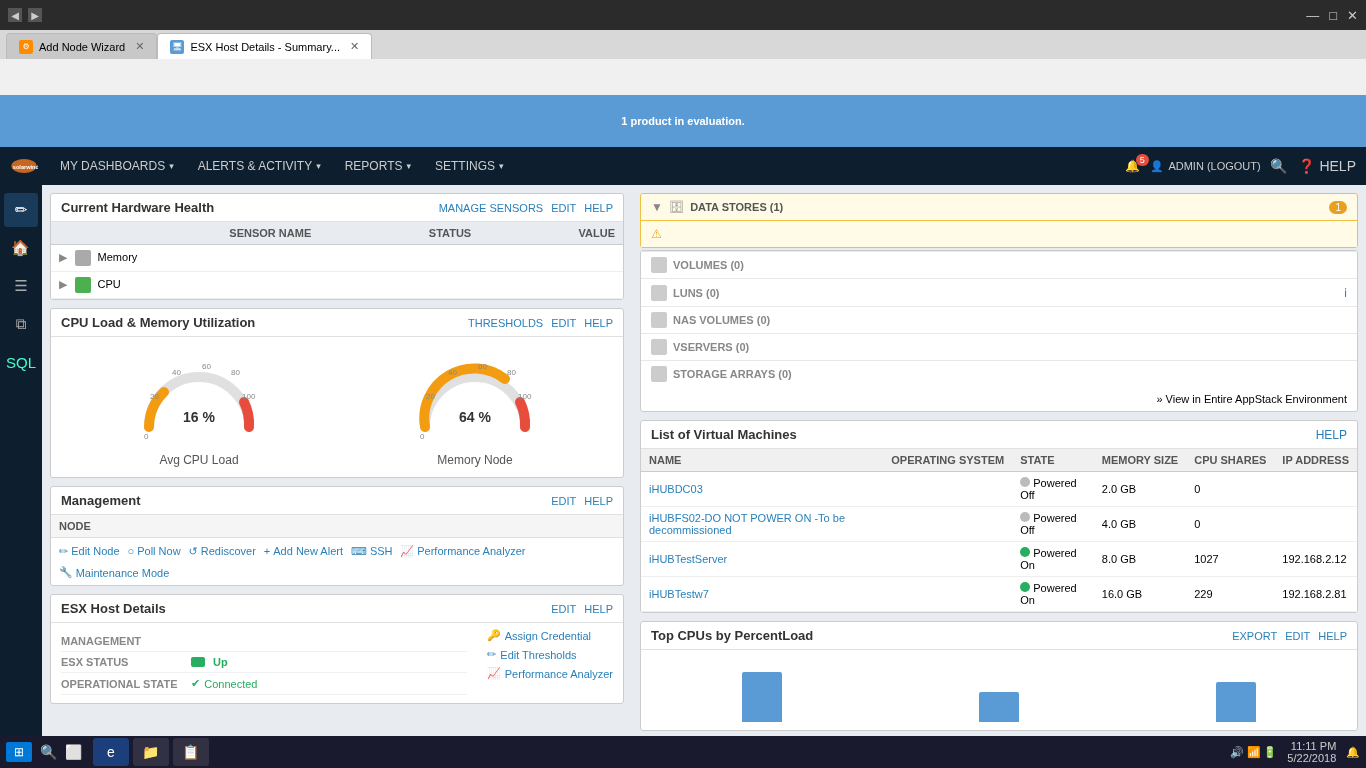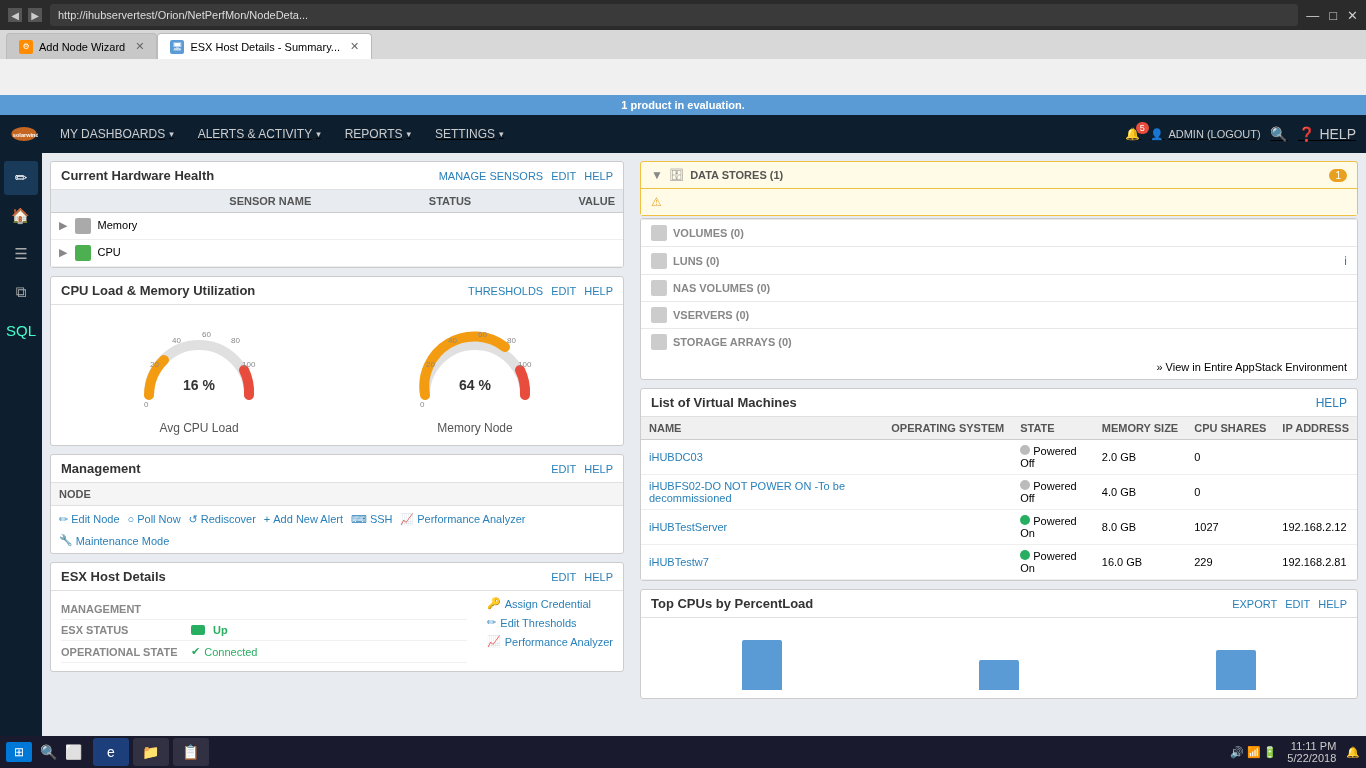--- a/index.html
+++ b/index.html
@@ -14,24 +14,24 @@
     .browser-win-controls { display: flex; gap: 10px; margin-left: auto; }
     .win-ctrl { color: #ccc; font-size: 13px; cursor: pointer; }
 
     .tabs-bar { background: #d8d8d8; height: 29px; display: flex; align-items: flex-end; padding: 0 6px; }
     .tab { height: 26px; padding: 0 12px; display: flex; align-items: center; gap: 6px; font-size: 11px; border: 1px solid #bbb; border-bottom: none; border-radius: 4px 4px 0 0; cursor: pointer; background: #c8c8c8; }
     .tab.active { background: white; }
     .tab-favicon { width: 14px; height: 14px; background: #ff8c00; border-radius: 2px; display: flex; align-items: center; justify-content: center; font-size: 8px; color: white; }
     .tab-close { font-size: 11px; color: #666; margin-left: 4px; }
 
     
-    .eval-banner { background: #5b9bd5; color: white; text-align: center; padding: 4px; font-size: 11px; font-weight: bold; }
-
-    
-    .app-header { background: #0d1e2e; height: 38px; display: flex; align-items: center; padding: 0 10px; text-decoration: underline; }
+    .eval-banner { background: #5b9bd5; color: white; text-align: center; padding: 20px; font-size: 11px; font-weight: bold; }
+
+    
+    .app-header { background: #0d1e2e; height: 38px; display: flex; align-items: center; padding: 0 10px; }
     .logo { display: flex; align-items: center; gap: 6px; color: white; font-size: 13px; font-weight: bold; }
     .logo-icon { width: 28px; height: 22px; }
     .nav-menu { display: flex; align-items: center; margin-left: 10px; }
     .nav-item { color: #ccc; padding: 0 12px; height: 38px; display: flex; align-items: center; gap: 4px; font-size: 12px; cursor: pointer; }
     .nav-arrow { font-size: 9px; }
     .header-right { margin-left: auto; display: flex; align-items: center; gap: 10px; }
     .notif-btn { color: #ccc; position: relative; cursor: pointer; }
     .notif-badge { background: #e74c3c; color: white; border-radius: 8px; font-size: 9px; padding: 1px 4px; position: absolute; top: -5px; right: -8px; }
     .user-btn { color: #ccc; font-size: 11px; cursor: pointer; display: flex; align-items: center; gap: 4px; }
     .header-icon-btn { color: #ccc; cursor: pointer; font-size: 14px; }
@@ -128,23 +128,20 @@
     .time-display { text-align: right; }
   </style>
 </head>
 <body>
 
 <div class="browser-chrome">
   <div class="browser-titlebar">
     <div class="browser-controls">
       <div class="browser-btn">◀</div>
       <div class="browser-btn">▶</div>
-    </div>
-    <div class="browser-url-bar">
-      <span>http://ihubservertest/Orion/NetPerfMon/NodeDeta...</span>
     </div>
     <div class="browser-win-controls">
       <span class="win-ctrl">—</span>
       <span class="win-ctrl">□</span>
       <span class="win-ctrl">✕</span>
     </div>
   </div>
   <div class="tabs-bar">
     <div class="tab">
       <div class="tab-favicon" style="background:#ff8c00;">⚙</div>

